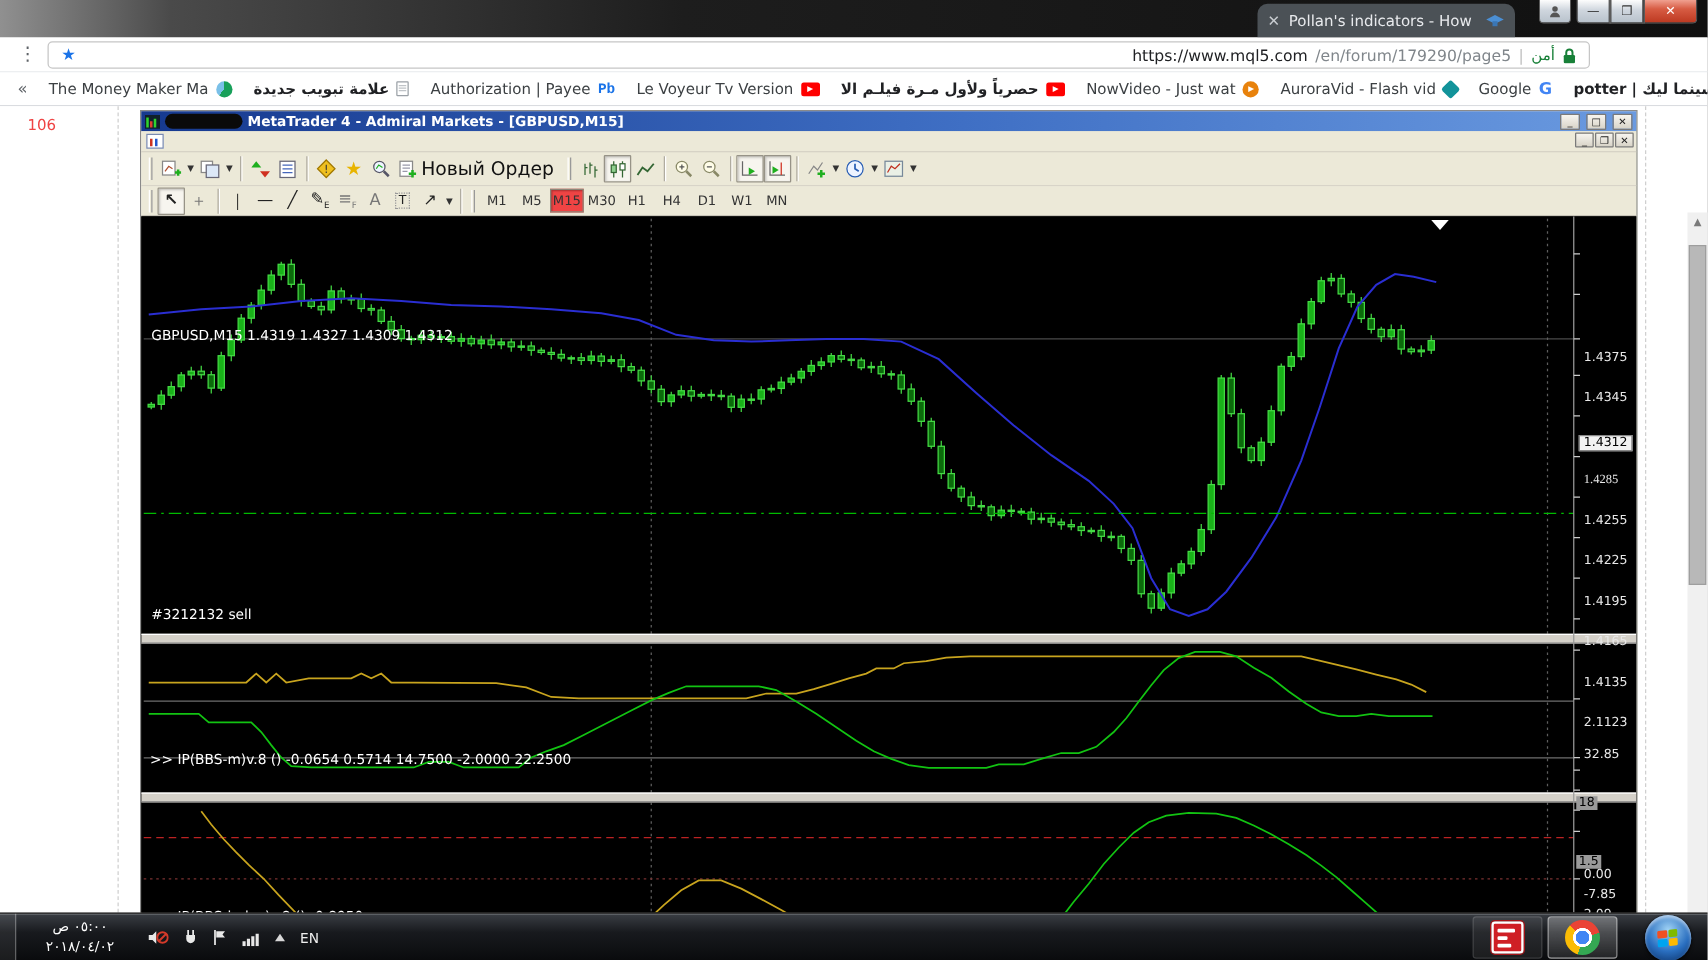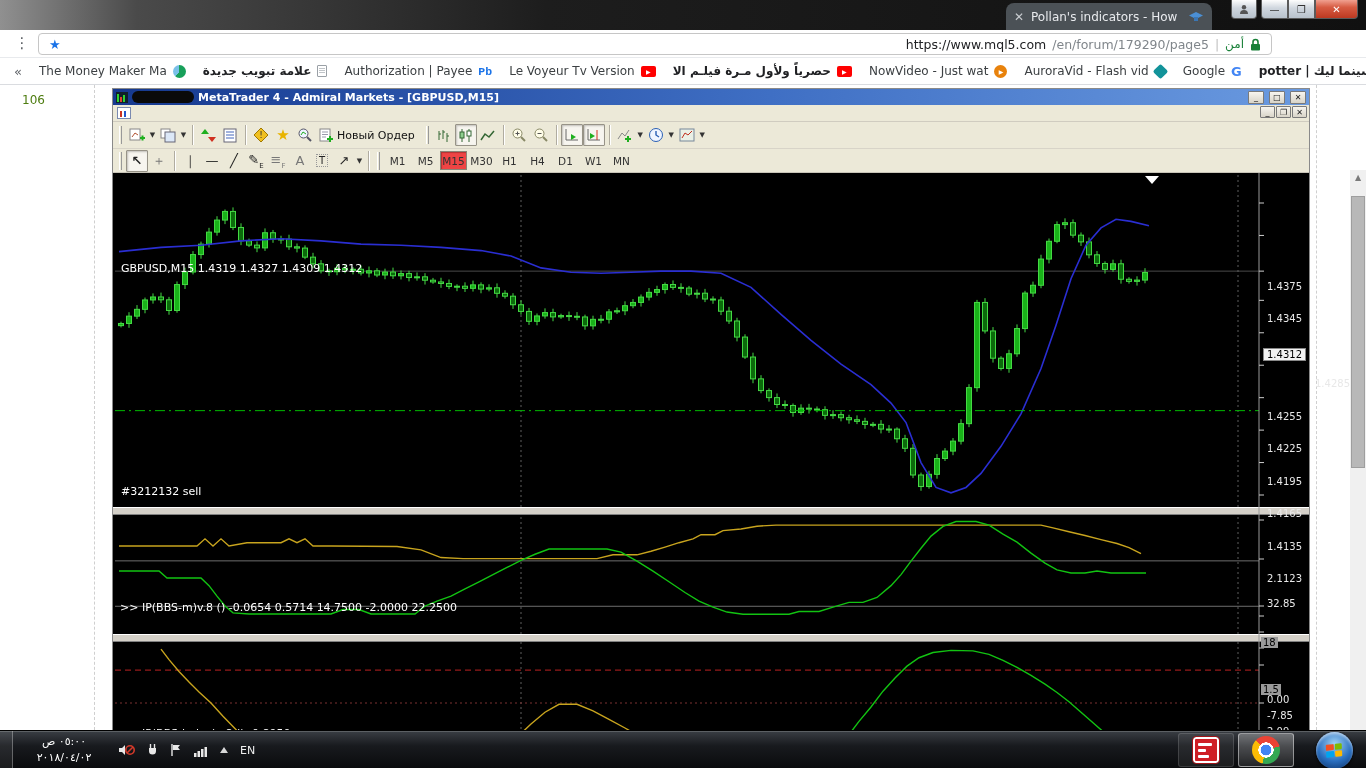--- a/index.html
+++ b/index.html
@@ -49,21 +49,21 @@
   .ic-pb { color:#1a73e8; font-weight:bold; font-size:11.5px;font-family:Liberation Mono, monospace; }
   .ic-yt { width:15px; height:11px; background:#f00; border-radius:2px; color:#fff; font-size:6px;
     display:flex; align-items:center; justify-content:center; }
   .ic-play { width:13px; height:13px; border-radius:50%; background:#e8820c; color:#fff; font-size:6px;
     display:flex; align-items:center; justify-content:center; }
   .ic-teal { width:11px; height:11px; background:#12939a; transform:rotate(45deg); border-radius:2px; }
   .ic-g { color:#4285f4; font-weight:bold; font-size:13px; }
 
   
   #page-area { left:0; top:85px; width:1366px; height:645px; background:#fff; }
-  #post-number { left:22px; top:8px; font-size:12px; color:#4d7c0f; }
+  #post-number { left:22px; top:8px; font-size:12px; color:#ef4444; }
   .page-dash { top:0; width:0; height:645px; border-left:1px dashed #cfcfcf; }
 
   
   #scrollbar { left:1350px; top:85px; width:16px; height:645px; background:#f0f0f0; }
   .sb-arrow { left:0; width:16px; height:15px; color:#7a7a7a; font-size:8px; text-align:center; line-height:15px; }
   #sb-thumb { left:1px; top:26px; width:14px; height:272px; background:#b8b8b8; border:1px solid #9e9e9e; }
 
   
   #mt4 { left:112px; top:3px; width:1198px; height:642px; background:#ece9d8;
     border:1px solid #8a8a8a; box-shadow:inset 1px 1px 0 #f6f4ee; font-size:11px; }
@@ -84,21 +84,21 @@
 
   .tbrow { left:0; width:1196px; background:#ece9d8; display:flex; align-items:center; padding:0 2px; }
   #toolbar1 { top:33px; height:27px; border-bottom:1px solid #d8d4c8; }
   #toolbar2 { top:60px; height:24px; border-bottom:1px solid #c8c4b8; }
   .grip { width:3px; height:18px; border-left:1px solid #fff; border-right:1px solid #999; margin:0 4px; }
   .vsep { width:1px; height:20px; background:#b0aca0; box-shadow:1px 0 0 #fff; margin:0 4px; }
   .tbb { min-width:22px; height:22px; display:flex; align-items:center; justify-content:center;
     border:1px solid transparent; border-radius:1px; color:#333; }
   .tbb.pressed { background:#f7f5ef; border:1px solid #9a96889a; box-shadow:inset 1px 1px 2px rgba(0,0,0,.22); border-color:#979387; }
   .caret { font-size:7px; color:#333; width:9px; text-align:center; }
-  #new-order-label { font-size:11px; color:#111; padding:0 4px; }
+  #new-order-label { font-size:15px; color:#111; padding:0 4px; }
   .glyph { font-size:13px; color:#222; }
   .tf { min-width:27px; height:19px; display:flex; align-items:center; justify-content:center;
     font-size:10.5px; color:#333; border:1px solid transparent; }
   .tf.active { background:#ef4444; border:1px solid #8a8678; box-shadow:inset 1px 1px 1px rgba(0,0,0,.25); }
 
   #chart-wrap { left:0; top:84px; width:1196px; height:557px; background:#000; }
   #chart-svg { position:absolute; left:0; top:0; }
   .ov { position:absolute; color:#fff; font-size:11px; white-space:nowrap; pointer-events:none; }
   .ax { position:absolute; color:#e8e8e8; font-size:10px; white-space:nowrap; pointer-events:none; }
   .ax.boxed { background:#9a9a9a; color:#000; padding:0 2px; }
@@ -743,21 +743,21 @@
           <line x1="1258" y1="702" x2="1263" y2="702" stroke="#ccc"></line>
         </svg>
       <div id="labels-holder">
           <div class="ov" style="left: 8px; top: 89px;">GBPUSD,M15  1.4319 1.4327 1.4309 1.4312</div>
           <div class="ov" style="left: 8px; top: 311.644px;">#3212132 sell</div>
           <div class="ov" style="left: 7px; top: 428px;">&gt;&gt; IP(BBS-m)v.8 () -0.0654 0.5714 14.7500 -2.0000 22.2500</div>
           <div class="ov" style="left: 7px; top: 554px;">&gt;&gt; IP(BBS-index)v.8 () -0.8950</div>
           <div class="ax" style="left: 1154px; top: 108px;">1.4375</div>
           <div class="ax" style="left: 1154px; top: 140.444px;">1.4345</div>
           <div class="ax cur" style="left: 1150px; top: 175.133px;">1.4312</div>
-          <div class="ax" style="left: 1202px; top: 205.333px;">1.4285</div>
+          <div class="ax" style="left: 1154px; top: 205.333px; font-family: Liberation Serif, serif;">1.4285</div>
           <div class="ax" style="left: 1154px; top: 237.778px;">1.4255</div>
           <div class="ax" style="left: 1154px; top: 270.222px;">1.4225</div>
           <div class="ax" style="left: 1154px; top: 302.667px;">1.4195</div>
           <div class="ax" style="left: 1154px; top: 335.111px;">1.4165</div>
           <div class="ax" style="left: 1154px; top: 367.556px;">1.4135</div>
           <div class="ax" style="left: 1154px; top: 400px;">2.1123</div>
           <div class="ax" style="left: 1154px; top: 425px;">32.85</div>
           <div class="ax boxed" style="left: 1148px; top: 464px;">18</div>
           <div class="ax boxed" style="left: 1148px; top: 511px;">1.5</div>
           <div class="ax" style="left: 1154px; top: 521px;">0.00</div>

